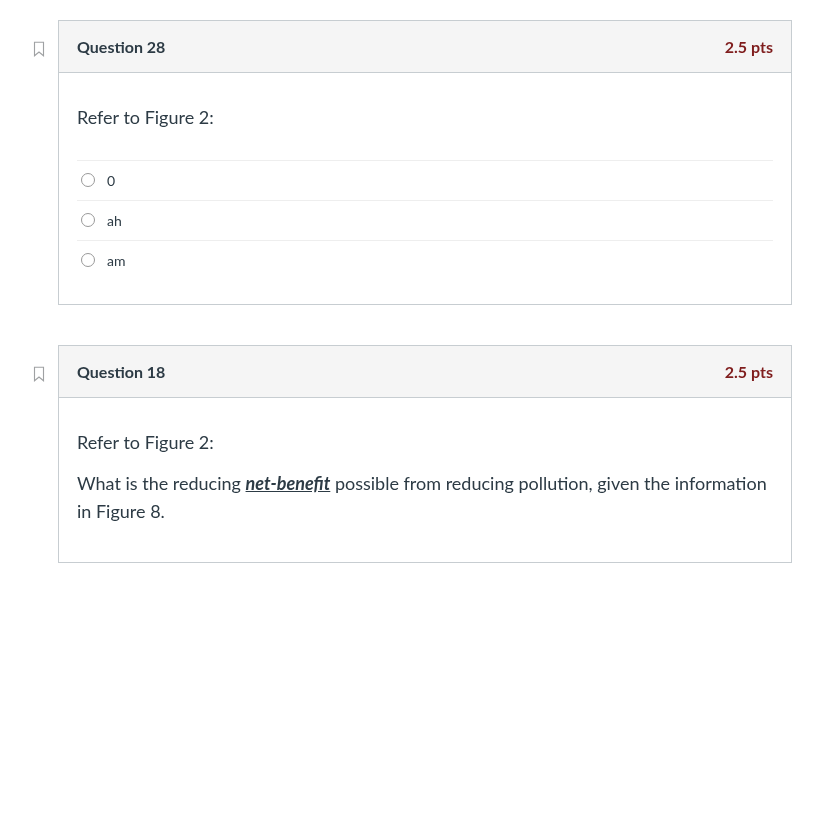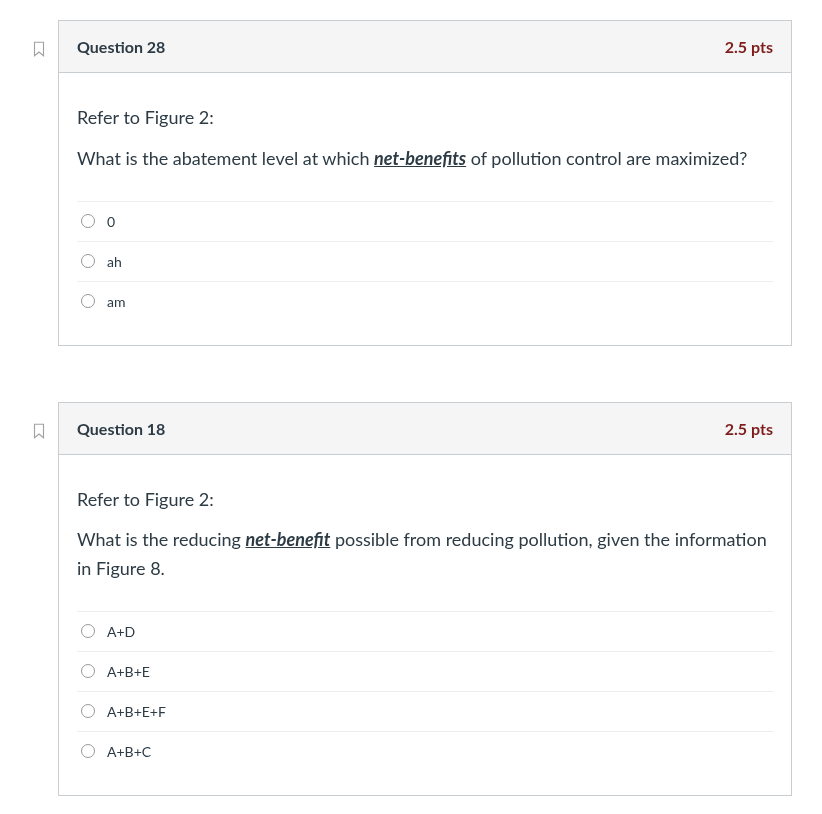--- a/index.html
+++ b/index.html
@@ -10,21 +10,21 @@
     body {
       font-family: "Lato", "Helvetica Neue", Helvetica, Arial, sans-serif;
       background: #ffffff;
       color: #2d3b45;
       font-size: 14px;
       padding: 20px 30px;
     }
     .question-wrapper {
       display: flex;
       align-items: flex-start;
-      margin-bottom: 56px;
+      margin-bottom: 40px;
     }
     .flag-icon {
       width: 18px;
       height: 18px;
       margin-right: 10px;
       margin-top: 20px;
       flex-shrink: 0;
     }
     .flag-icon svg {
       width: 18px;
@@ -123,23 +123,20 @@
       </svg>
   </span>
   <div class="question-card">
     <div class="question-header">
       <span class="question-title">Question 28</span>
       <span class="question-pts">2.5 pts</span>
     </div>
     <div class="question-body">
       <div class="question-prompt">
         <p>Refer to Figure 2:</p>
-        <p>
-          <span>What is the abatement level at which </span><span class="net-benefits">net-benefits</span><span> of pollution control are maximized?</span>
-        </p>
       </div>
       <div class="answer-list">
         <label class="answer-item">
           <input type="radio" name="q28" class="radio" style="">
           <span class="answer-label">0</span>
         </label>
         <label class="answer-item">
           <input type="radio" name="q28" class="radio" style="">
           <span class="answer-label">ah</span>
         </label>
@@ -163,33 +160,15 @@
       <span class="question-title">Question 18</span>
       <span class="question-pts">2.5 pts</span>
     </div>
     <div class="question-body">
       <div class="question-prompt">
         <p>Refer to Figure 2:</p>
         <p>
           <span>What is the reducing </span><span class="net-benefits">net-benefit</span><span> possible from reducing pollution, given the information in Figure 8.</span>
         </p>
       </div>
-      <div class="answer-list">
-        <label class="answer-item">
-          <input type="radio" name="q29" class="radio" style="">
-          <span class="answer-label">A+D</span>
-        </label>
-        <label class="answer-item">
-          <input type="radio" name="q29" class="radio" style="">
-          <span class="answer-label">A+B+E</span>
-        </label>
-        <label class="answer-item">
-          <input type="radio" name="q29" class="radio" style="">
-          <span class="answer-label">A+B+E+F</span>
-        </label>
-        <label class="answer-item">
-          <input type="radio" name="q29" class="radio" style="">
-          <span class="answer-label">A+B+C</span>
-        </label>
-      </div>
     </div>
   </div>
 </div>
 
 </body></html>

